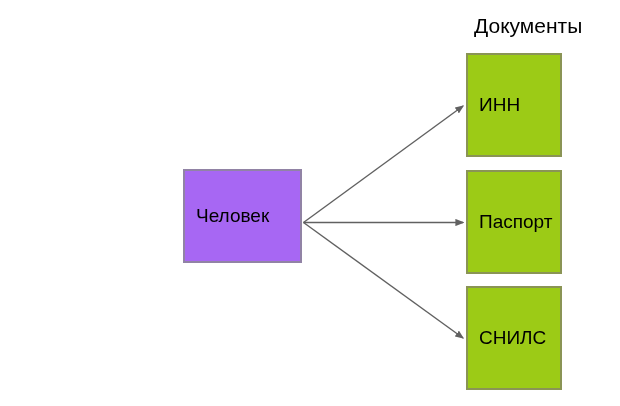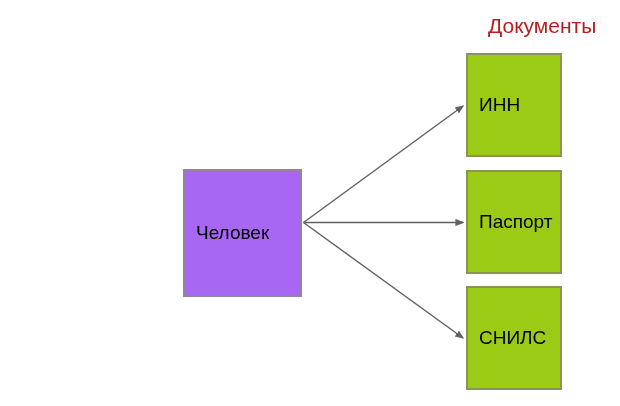--- a/index.html
+++ b/index.html
@@ -10,42 +10,42 @@
   }
   .canvas {
     position: relative;
     width: 620px;
     height: 406px;
     background: #ffffff;
     overflow: hidden;
   }
   .diagram-title {
     position: absolute;
-    left: 488px;
+    left: 474px;
     top: 14px;
     font-size: 21px;
     line-height: 24px;
-    color: #b91c1c;
+    color: #000000;
     white-space: nowrap;
   }
   .node {
     position: absolute;
     box-sizing: border-box;
     display: flex;
     align-items: center;
     padding-left: 11px;
     font-size: 19px;
     color: #000000;
     white-space: nowrap;
   }
   .node-person {
     left: 183px;
     top: 169px;
     width: 119px;
-    height: 128px;
+    height: 94px;
     background: #a767f3;
     border: 2px solid #9183a5;
   }
   .node-doc {
     left: 466px;
     width: 96px;
     height: 104px;
     background: #9ccb16;
     border: 2px solid #8a9455;
   }

